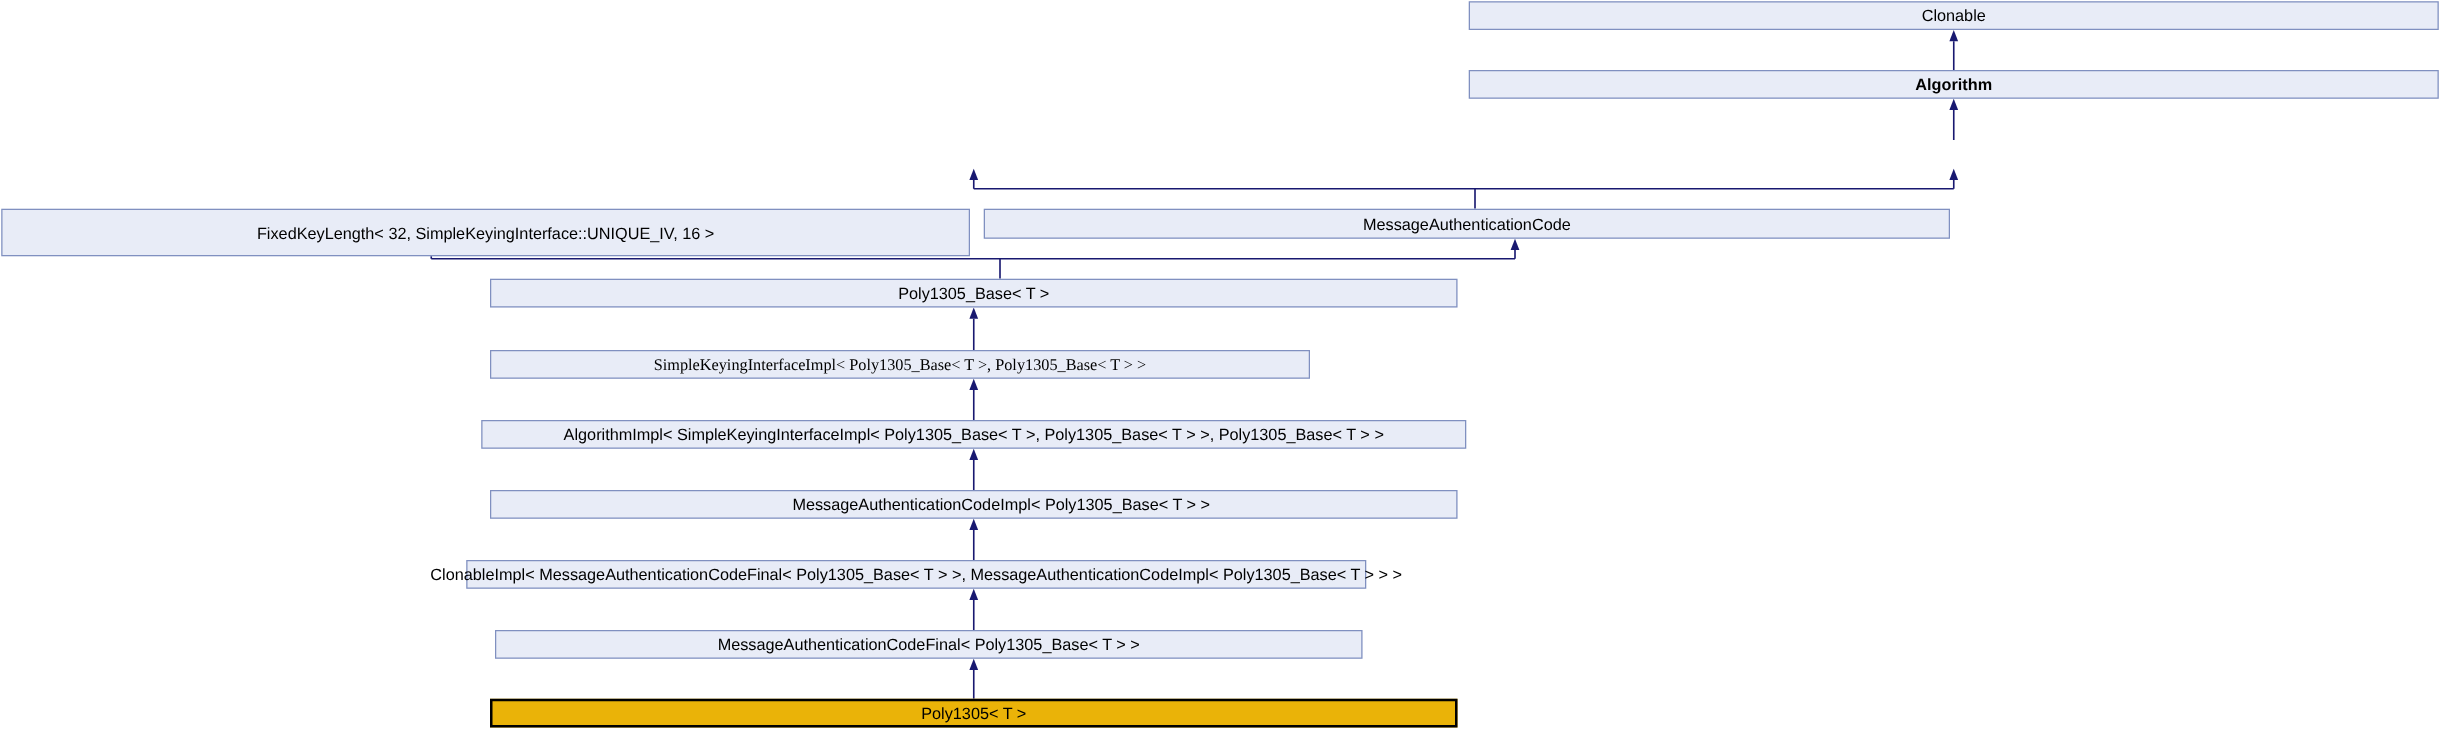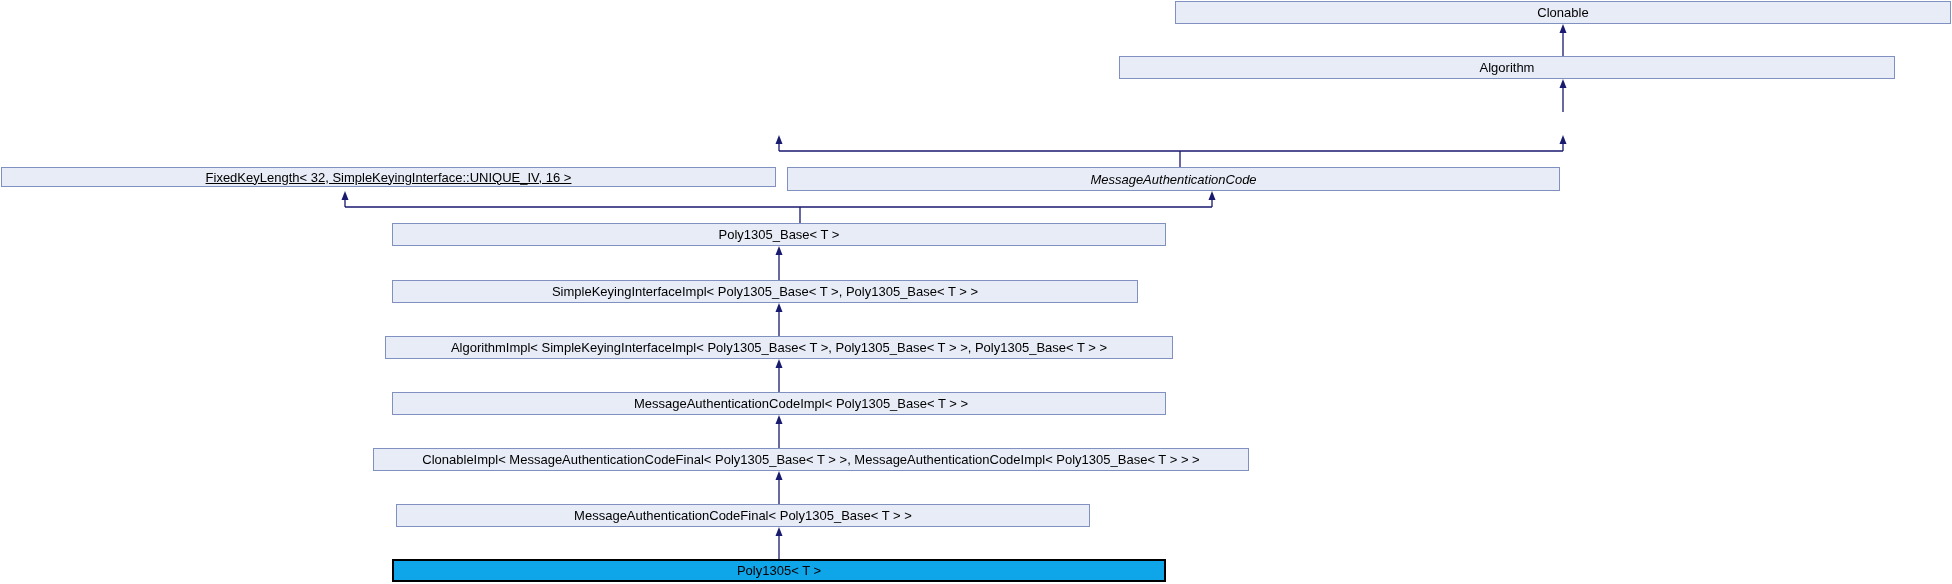--- a/index.html
+++ b/index.html
@@ -21,36 +21,36 @@
     color:#000000;
     font-size:13px;
     display:flex;
     align-items:center;
     justify-content:center;
     white-space:nowrap;
     height:23px;
     cursor:pointer;
   }
   .node.current {
-    background:#0ea5e9;
+    background:#eab308;
     border:2px solid #000000;
     cursor:default;
   }
   
   #n-clonable      { left:1175px; top:1px;   width:776px; }
-  #n-algorithm     { left:1119px; top:56px;  width:776px; }
+  #n-algorithm     { left:1175px; top:56px;  width:776px;font-weight:bold; }
   #n-ski           { left:393px;  top:112px; width:773px; }
   #n-ht            { left:1177px; top:112px; width:774px; }
-  #n-fkl           { left:1px;    top:167px; width:775px; height:20px;text-decoration:underline; }
-  #n-mac           { left:787px;  top:167px; width:773px; height:24px;font-style:italic; }
+  #n-fkl           { left:1px;    top:167px; width:775px; height:38px; }
+  #n-mac           { left:787px;  top:167px; width:773px; height:24px; }
   #n-base          { left:392px;  top:223px; width:774px;text-align:center; }
-  #n-skii          { left:392px;  top:280px; width:746px; }
+  #n-skii          { left:392px;  top:280px; width:656px;font-family:Liberation Serif, serif; }
   #n-algoimpl      { left:385px;  top:336px; width:788px; }
   #n-macimpl       { left:392px;  top:392px; width:774px;padding-left:44px; }
-  #n-clonimpl      { left:373px;  top:448px; width:876px; }
+  #n-clonimpl      { left:373px;  top:448px; width:720px; }
   #n-macfinal      { left:396px;  top:504px; width:694px; }
   #n-poly1305      { left:392px;  top:559px; width:774px; }
 </style>
 </head>
 <body>
 
 <div class="canvas">
 
   <svg class="edges" width="1952" height="584" viewBox="0 0 1952 584">
     <g stroke="#191970" stroke-width="1.3" fill="#191970">

